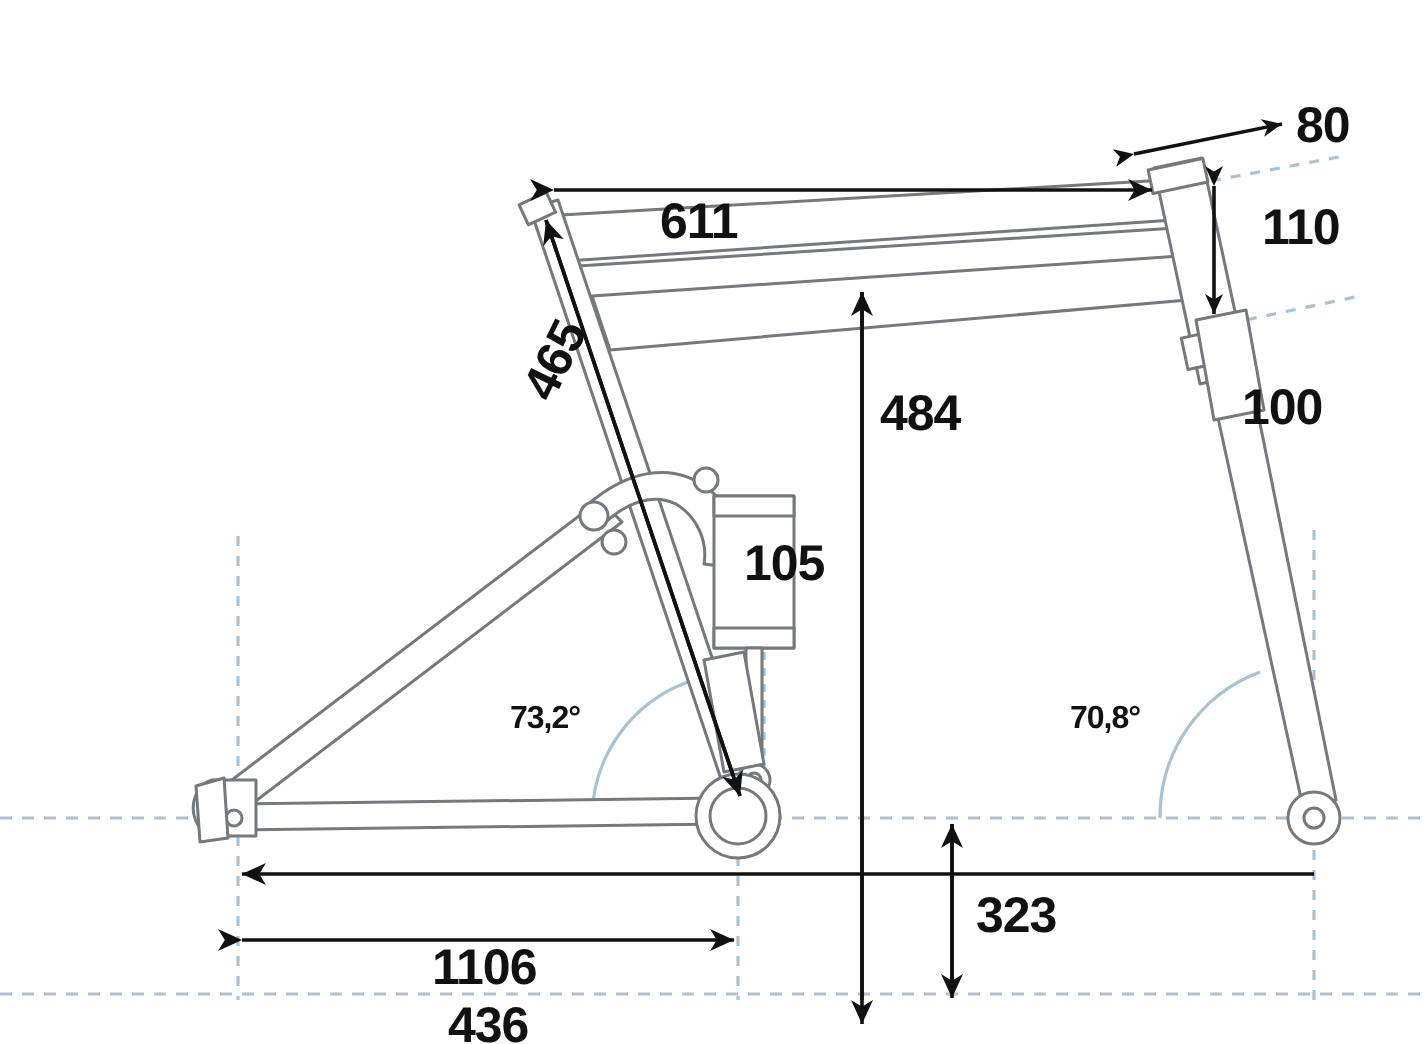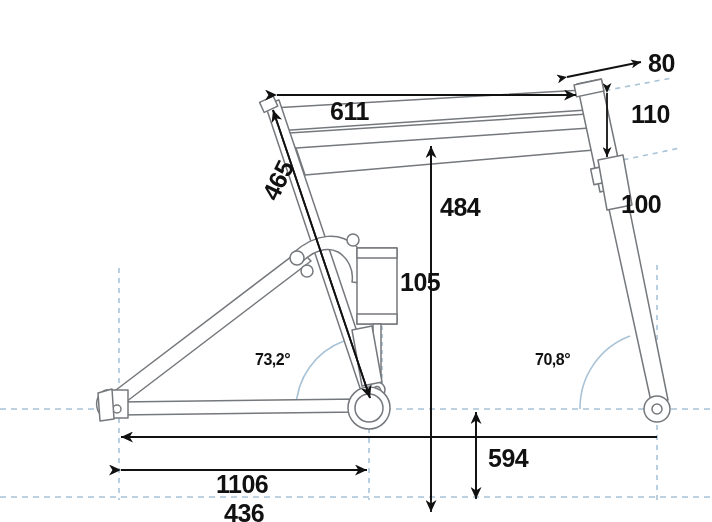--- a/index.html
+++ b/index.html
@@ -148,31 +148,31 @@
       <line x1="476" y1="412" x2="476" y2="499" marker-end="url(#ah)"></line>
     </g>
   </svg>
 
   <div class="dim-label dim-lg" style="left:330px; top:99px;">611</div>
 
   <div class="dim-label dim-lg rot465" style="left:258px; top:168px;">465</div>
 
   <div class="dim-label dim-lg" style="left:440px; top:195px;">484</div>
 
-  <div class="dim-label dim-lg" style="left:372px; top:270px;margin-left:28px;">105</div>
+  <div class="dim-label dim-lg" style="left:372px; top:270px;">105</div>
 
   <div class="dim-label dim-lg" style="left:648px; top:51px;">80</div>
 
   <div class="dim-label dim-lg" style="left:631px; top:102px;">110</div>
 
   <div class="dim-label dim-lg" style="left:621px; top:192px;">100</div>
 
   <div class="dim-label dim-lg" style="left:216px; top:472px;">1106</div>
 
   <div class="dim-label dim-lg" style="left:224px; top:477px;margin-top:24px;">436</div>
 
-  <div class="dim-label dim-lg" style="left:488px; top:446px;">594</div>
+  <div class="dim-label dim-lg" style="left:488px; top:446px;">323</div>
 
   <div class="dim-label dim-ang" style="left:255px; top:352px;">73,2°</div>
 
   <div class="dim-label dim-ang" style="left:535px; top:352px;">70,8°</div>
 
 </div>
 
 </body></html>

